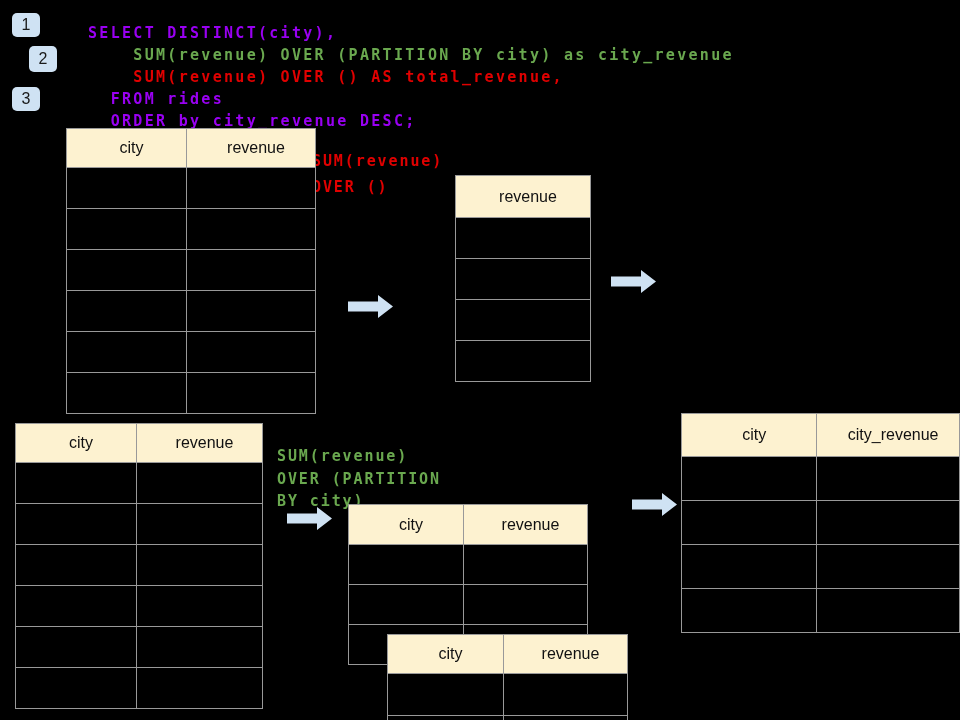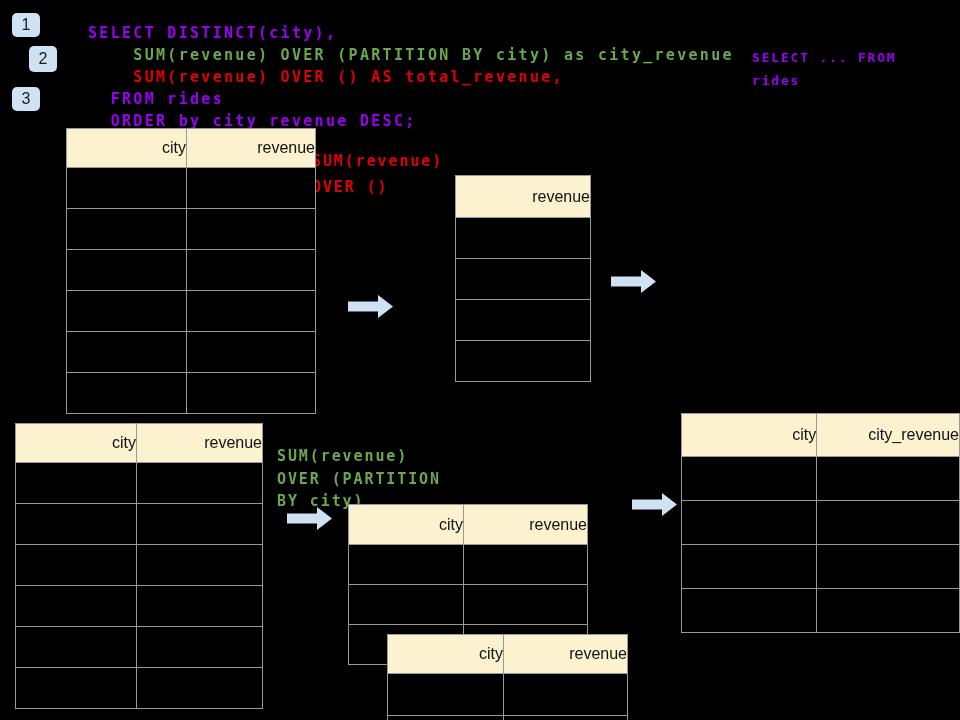--- a/index.html
+++ b/index.html
@@ -41,21 +41,21 @@
   #ann-total{left:312px;top:136px;}
   #ann-total .code-line{font-size:15px;line-height:26px;letter-spacing:1.9px;}
   #ann-partition{left:277px;top:433px;}
   #ann-partition .code-line{font-size:15px;line-height:22.5px;letter-spacing:1.9px;}
   
   .tablebox{position:absolute;}
   .tablebox table{border-collapse:collapse;table-layout:fixed;}
   .tablebox th,.tablebox td{border:1px solid var(--table-border);padding:0;}
   .tablebox th{
     background:var(--table-header-bg);color:#111;font-size:16px;font-weight:400;
-    text-align:right;padding-left:10px;vertical-align:middle;
+    text-align:center;padding-left:10px;vertical-align:middle;
   }
   .tablebox td{background:#000;}
   #t-source-top{left:66px;top:128px;}
   #t-source-top th{height:38px;} #t-source-top td{height:40px;}
   #t-source-top th:nth-child(1){width:109px;} #t-source-top th:nth-child(2){width:118px;}
   #t-revenue{left:455px;top:175px;}
   #t-revenue th{height:41px;} #t-revenue td{height:40px;}
   #t-revenue th:nth-child(1){width:124px;}
   #t-source-bottom{left:15px;top:423px;}
   #t-source-bottom th{height:38px;} #t-source-bottom td{height:40px;}
@@ -86,24 +86,20 @@
   <div class="badge" id="badge-2">2</div>
   <div class="badge" id="badge-3">3</div>
 
   <div class="codeblock" id="sql-code">
       <div class="code-line c-purple">SELECT DISTINCT(city),</div>
       <div class="code-line c-green">    SUM(revenue) OVER (PARTITION BY city) as city_revenue</div>
       <div class="code-line c-red">    SUM(revenue) OVER () AS total_revenue,</div>
       <div class="code-line c-purple">  FROM rides</div>
       <div class="code-line c-purple">  ORDER by city_revenue DESC;</div>
     </div>
-  <div class="codeblock" id="side-note">
-      <div class="code-line c-purple">SELECT ... FROM</div>
-      <div class="code-line c-purple">rides</div>
-    </div>
   <div class="codeblock" id="ann-total">
       <div class="code-line c-red">SUM(revenue)</div>
       <div class="code-line c-red">OVER ()</div>
     </div>
   <div class="codeblock" id="ann-partition">
       <div class="code-line c-green">SUM(revenue)</div>
       <div class="code-line c-green">OVER (PARTITION</div>
       <div class="code-line c-green">BY city)</div>
     </div>
 

